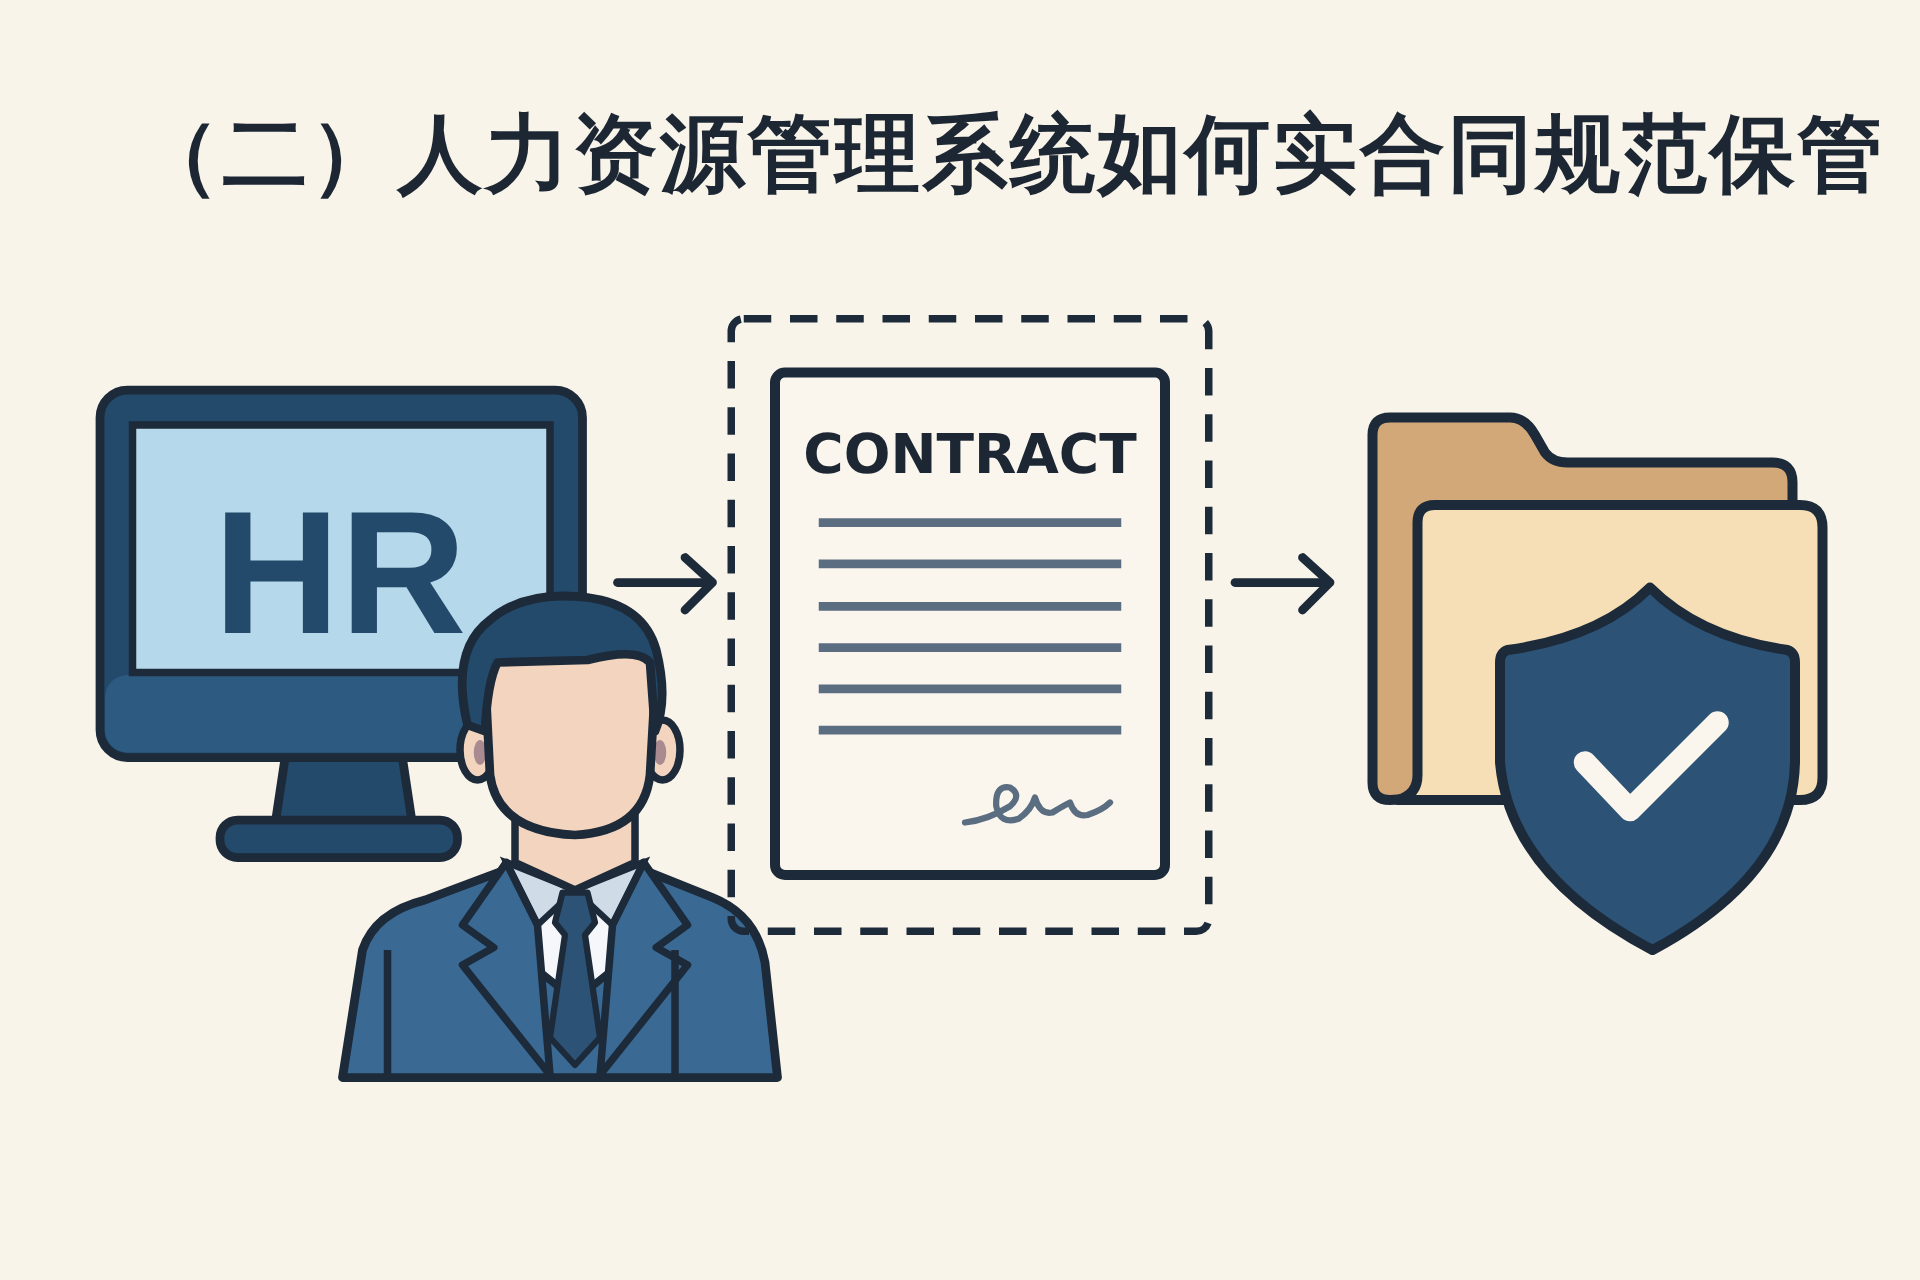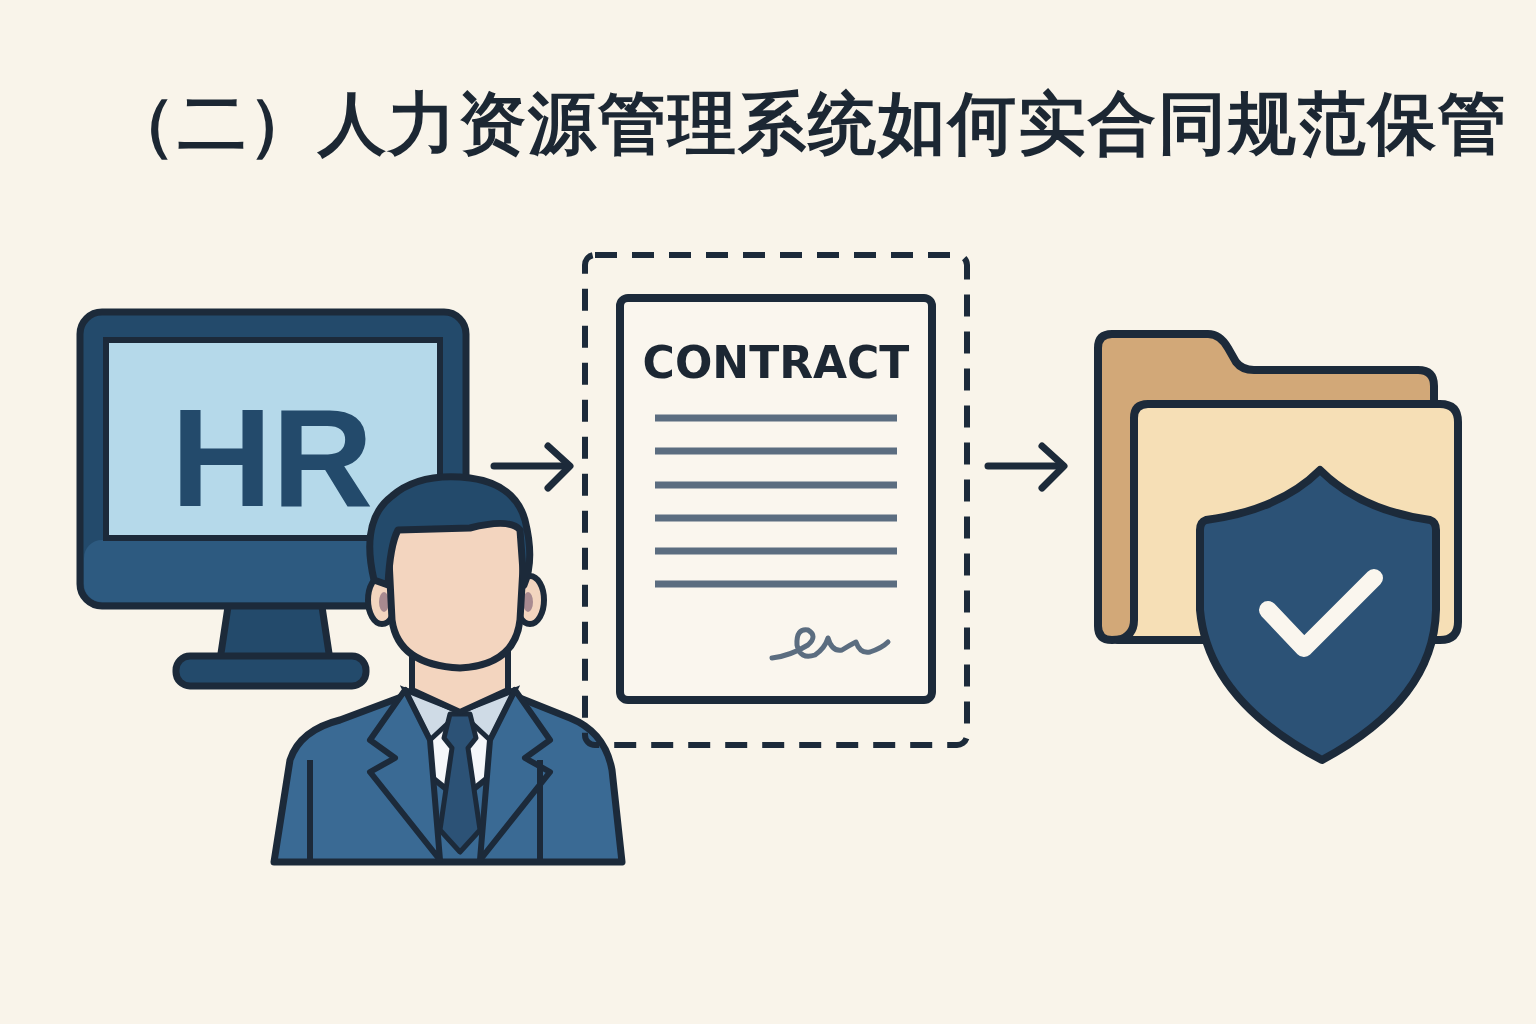--- a/index.html
+++ b/index.html
@@ -4,21 +4,21 @@
 <style>
   html, body { margin: 0; padding: 0; }
   body {
     width: 1536px; height: 1024px; overflow: hidden;
     background: #f9f4ea;
     position: relative;
     font-family: "DejaVu Sans", sans-serif;
   }
   .title {
     position: absolute; left: 108px; top: 78px;
-    font-family: Liberation Sans, sans-serif;
+    font-family: Liberation Serif, serif;
     font-weight: bold; font-size: 68px; line-height: 90px;
     color: #1c2733; letter-spacing: 2px; white-space: nowrap;
   }
   svg.scene { position: absolute; left: 0; top: 0; }
 </style>
 </head>
 <body>
 
 <div class="title">（二）人力资源管理系统如何实合同规范保管</div>
 

